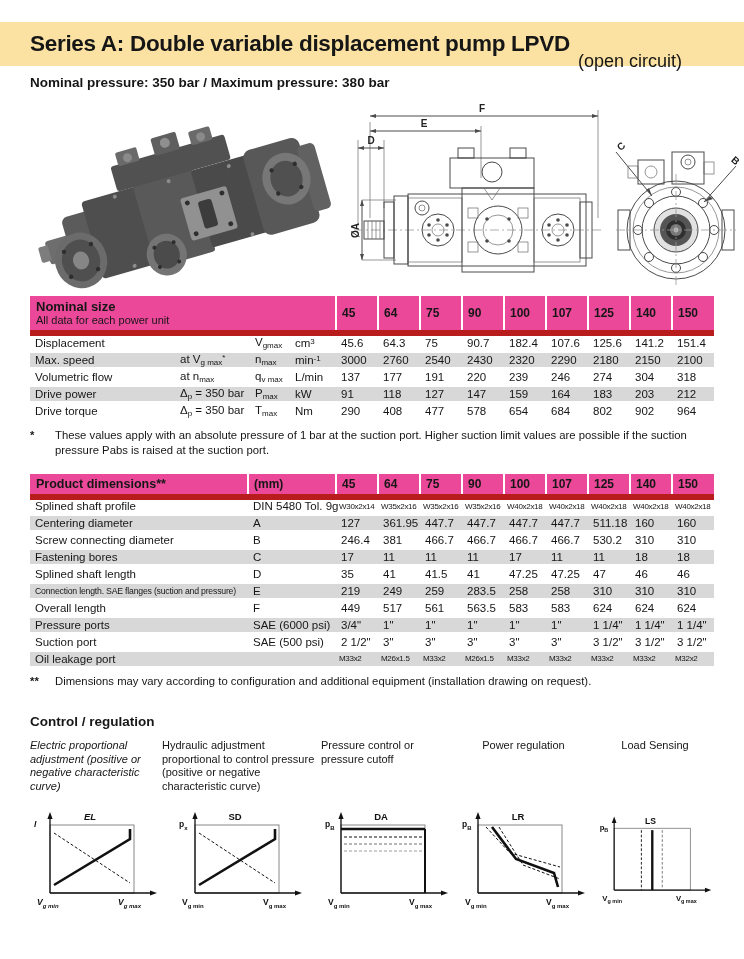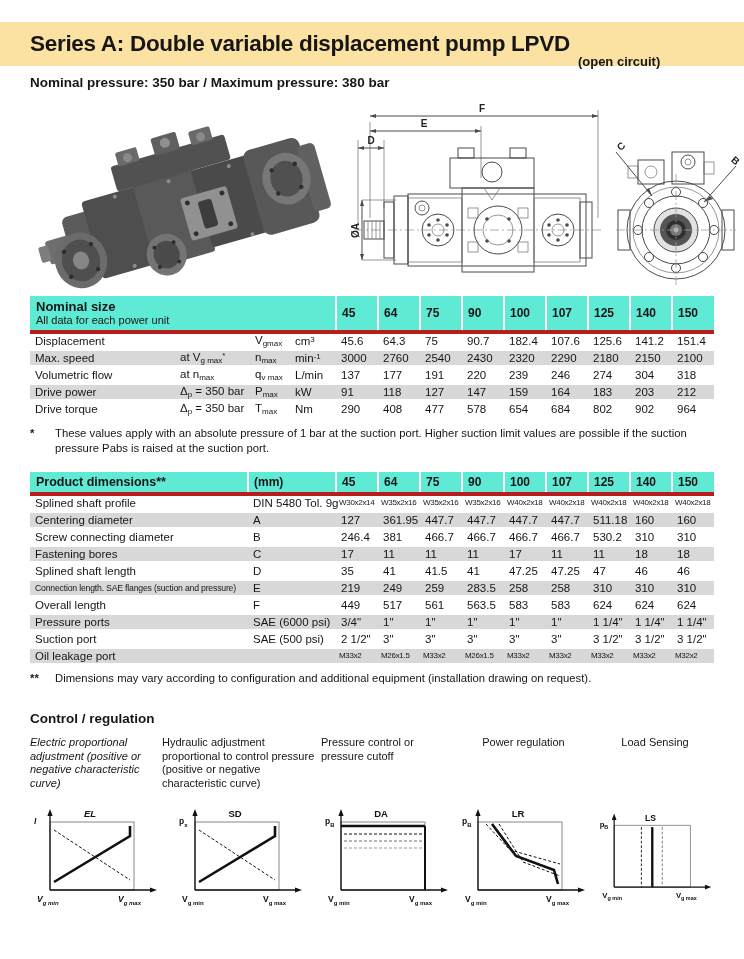--- a/index.html
+++ b/index.html
@@ -4,40 +4,40 @@
 <style>
   * { box-sizing: border-box; }
   html,body { margin:0; padding:0; }
   body {
     width:744px; height:959px; background:#ffffff; overflow:hidden;
     font-family:"Liberation Sans", sans-serif; color:#161616; position:relative;
   }
   
   .banner { margin-top:22px; height:44px; background:#FBE2A2; display:flex; align-items:center; padding-left:30px; }
   .banner-title { font-weight:bold; font-size:22.5px; letter-spacing:-0.3px; }
-  .banner-suffix { font-weight:bold; font-size:13px; margin-left:8px; padding-top:5px;margin-top:30px; }
+  .banner-suffix { font-weight:normal; font-size:18px; margin-left:8px; padding-top:5px;margin-top:30px; }
   .subtitle { margin:9px 30px 0; font-weight:bold; font-size:13.5px; }
 
   
   .figures { margin:10px 30px 0 30px; width:714px; height:190px; display:flex; }
   .fig { position:relative; }
   .fig-photo { width:320px; }
   .fig-side  { width:258px; }
   .fig-front { width:136px; }
   svg text { font-family:"Liberation Sans", sans-serif; }
   .dim-label { font-weight:bold; font-size:10px; fill:#222; }
   .line { stroke:#4a4a4a; stroke-width:1; fill:none; }
   .thin { stroke:#6a6a6a; stroke-width:0.7; fill:none; }
   .cline { stroke:#9a9a9a; stroke-width:0.8; stroke-dasharray:9 3 2 3; fill:none; }
 
   
   .tablewrap { margin:6px 30px 0; }
   table { border-collapse:collapse; table-layout:fixed; width:684px; }
   th, td { text-align:left; vertical-align:middle; padding:0 0 0 5px; font-weight:normal; }
-  thead th { background:#5eead4; border-bottom:4px solid #b91c1c; }
+  thead th { background:#ec4899; border-bottom:6px solid #b91c1c; }
   .t1-head-label { padding:3px 0 3px 6px; }
   .t1-title { font-weight:bold; font-size:13px; line-height:15px; }
   .t1-sub { font-size:11px; line-height:13px; }
   th.size { border-left:2px solid #fff; font-weight:bold; font-size:12px; }
   td { height:17px; border-bottom:3px solid #fff; font-size:11.5px; white-space:nowrap; }
   tr.gray td { background:#D8D8D8; }
   sub { font-size:8px; vertical-align:-2px; }
   sup { font-size:8px; vertical-align:3px; }
   td.small-val { font-size:8px; letter-spacing:-0.3px; padding-left:3px; }
   td.small-label { font-size:8.7px; letter-spacing:-0.2px; }

